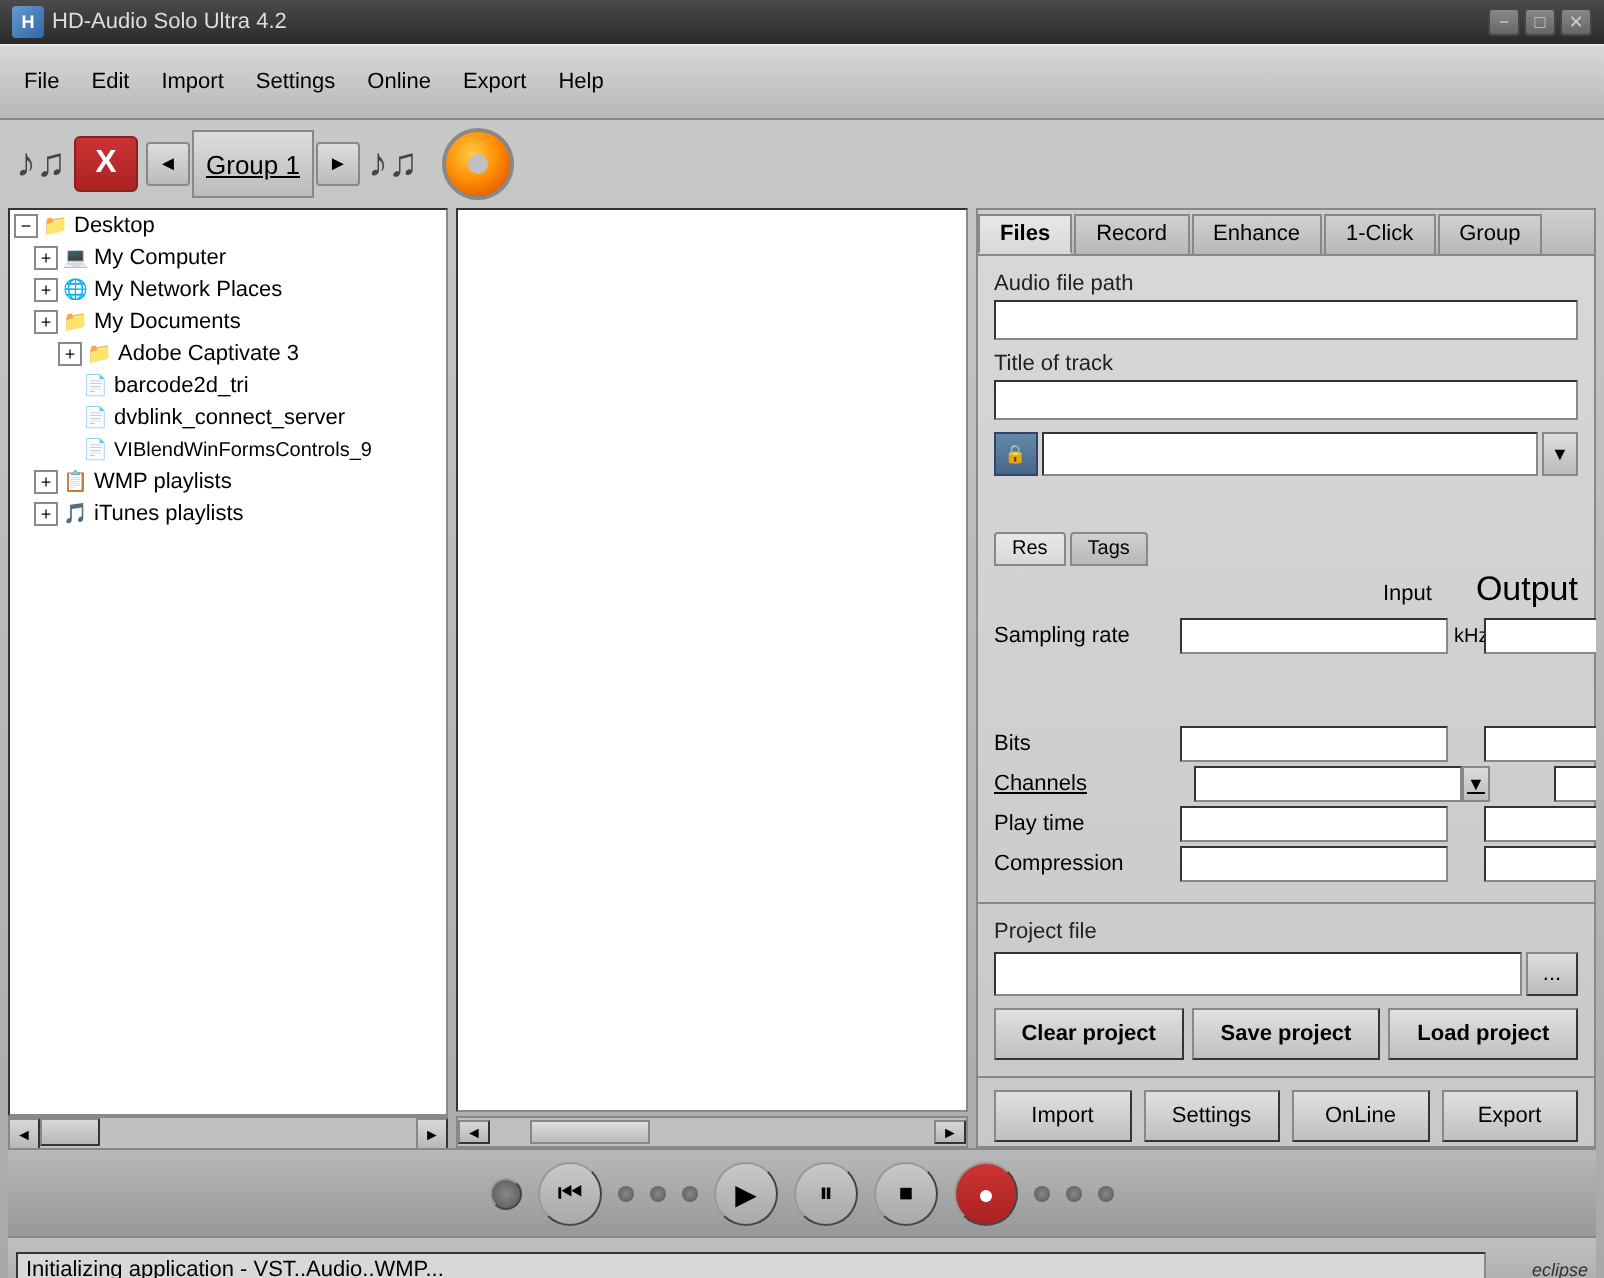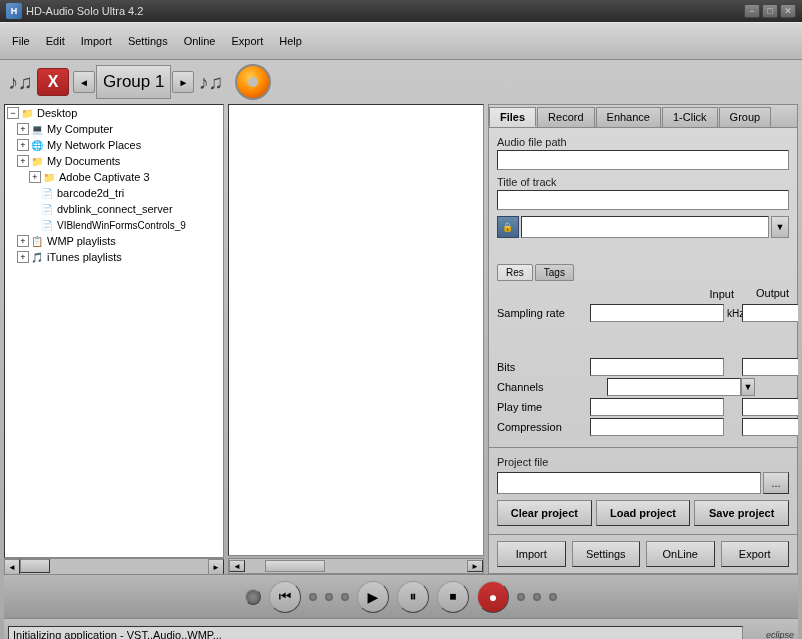--- a/index.html
+++ b/index.html
@@ -102,23 +102,23 @@
       border: 1px solid #888;
       border-radius: 2px;
       cursor: pointer;
       display: flex; align-items: center; justify-content: center;
       font-size: 10px;
     }
     .group-label {
       background: linear-gradient(to bottom, #ddd, #bbb);
       border: 1px solid #888;
       padding: 16px 6px;
-      font-size: 17px;
+      font-size: 13px;
       height: 22px;
-      display: flex; align-items: center;
+      display: flex; align-items: center; text-decoration: underline;
     }
     .cd-icon {
       width: 36px; height: 36px;
       margin-left: 8px;
       background: radial-gradient(circle at 40% 35%, #ffcc44, #ff8800, #cc4400);
       border-radius: 50%;
       border: 2px solid #888;
       display: flex; align-items: center; justify-content: center;
       font-size: 8px;
     }
@@ -568,21 +568,21 @@
             <div class="dropdown-arrow">▼</div>
           </div>
         </div>
 
         <div>
           <div style="display:flex; align-items:center; gap:2px; margin-bottom:4px;">
             <div class="sub-tab active">Res</div>
             <div class="sub-tab">Tags</div>
             <div style="flex:1;"></div>
             <span style="font-size:11px; margin-right:20px;margin-top:44px;">Input</span>
-            <span style="font-size:11px;margin-top:41px;">Output</span>
+            <span style="font-size:17px;margin-top:41px;">Output</span>
           </div>
 
           <div style="display:grid; grid-template-columns:90px 1fr 12px 1fr; gap:3px; align-items:center; margin-bottom:2px;">
             <span>Sampling rate</span>
             <input class="audio-input" type="text" style="">
             <span class="khz-label">kHz</span>
             <div style="display:flex;">
               <input class="audio-input" type="text" style="flex: 1 1 0%;">
 
             </div>
@@ -591,21 +591,21 @@
           <div style="display:grid; grid-template-columns:90px 1fr 12px 1fr; gap:3px; align-items:center; margin-bottom:2px;margin-top:36px;">
             <span>Bits</span>
             <input class="audio-input" type="text" style="">
             <span></span>
             <div style="display:flex;">
               <input class="audio-input" type="text" style="flex: 1 1 0%;">
 
             </div>
           </div>
 
-          <div style="display:grid; grid-template-columns:90px 1fr 12px 1fr; gap:20px; align-items:center; margin-bottom:2px;">
+          <div style="display:grid; grid-template-columns:90px 1fr 12px 1fr; gap:10px; align-items:center; margin-bottom:2px;text-decoration:underline;">
             <span>Channels</span>
             <div style="display:flex;">
               <input class="audio-input" type="text" style="flex: 1 1 0%;">
               <div class="dropdown-arrow" style="height:18px; width:14px;">▼</div>
             </div>
             <span></span>
             <div style="display:flex;">
               <input class="audio-input" type="text" style="flex: 1 1 0%;">
 
             </div>
@@ -628,22 +628,22 @@
       </div>
 
       <div class="project-area">
         <span class="field-label">Project file</span>
         <div class="project-file-row">
           <input class="project-input" type="text" style="">
           <div class="dots-btn">...</div>
         </div>
         <div class="project-btns">
           <button class="proj-btn">Clear project</button>
+          <button class="proj-btn">Save project</button>
           <button class="proj-btn">Load project</button>
-          <button class="proj-btn">Save project</button>
         </div>
       </div>
 
       <div class="bottom-btns">
         <button class="action-btn">Import</button>
         <button class="action-btn">Settings</button>
         <button class="action-btn">OnLine</button>
         <button class="action-btn">Export</button>
       </div>
     </div>

